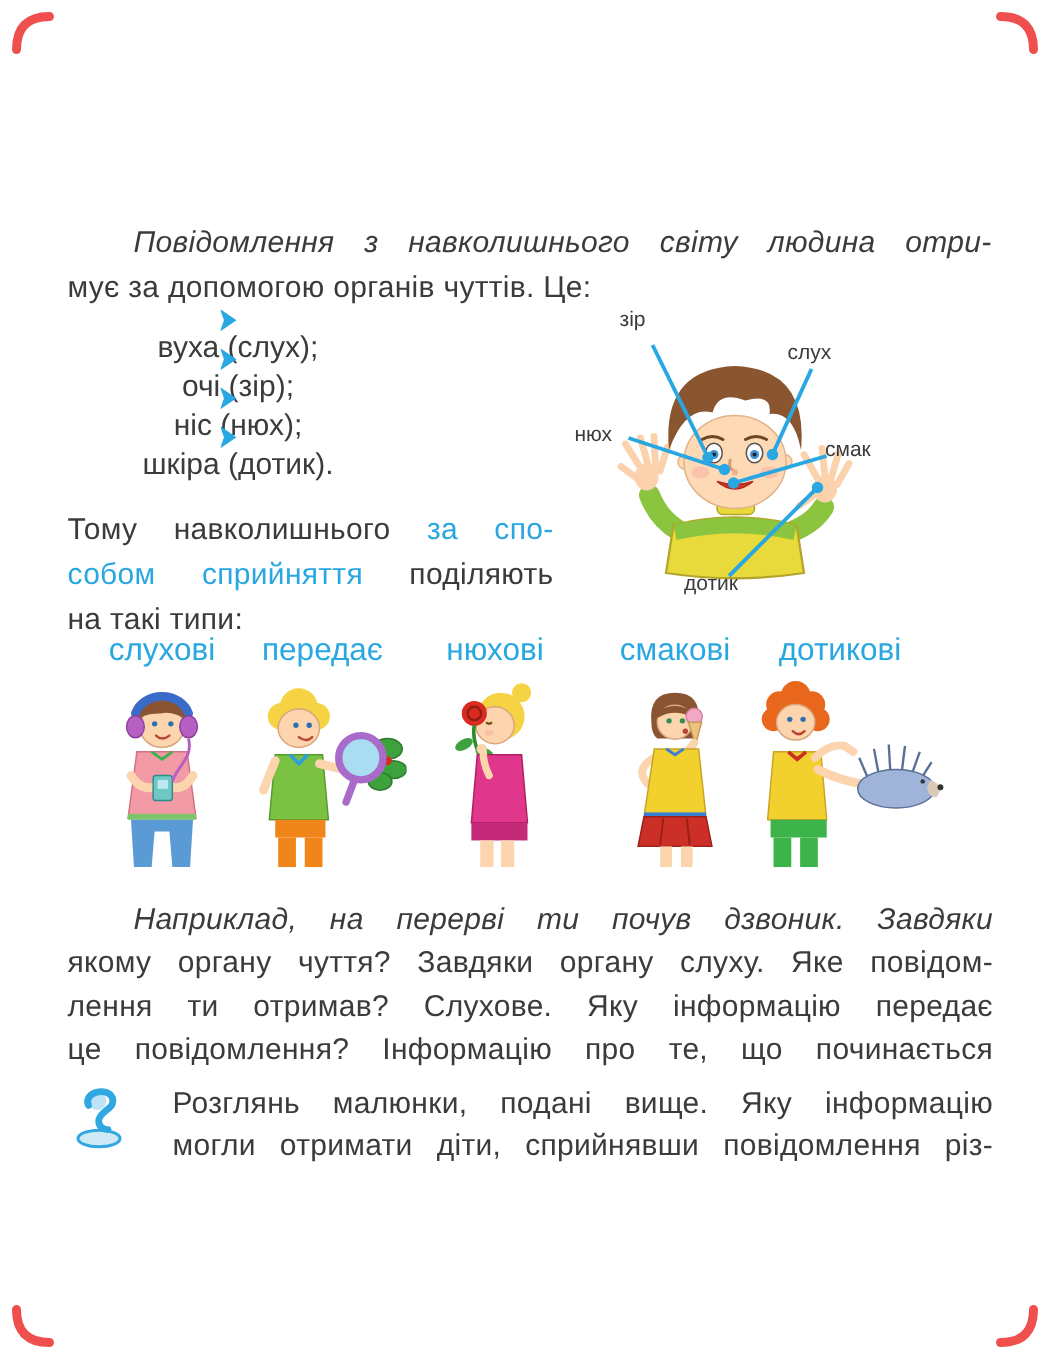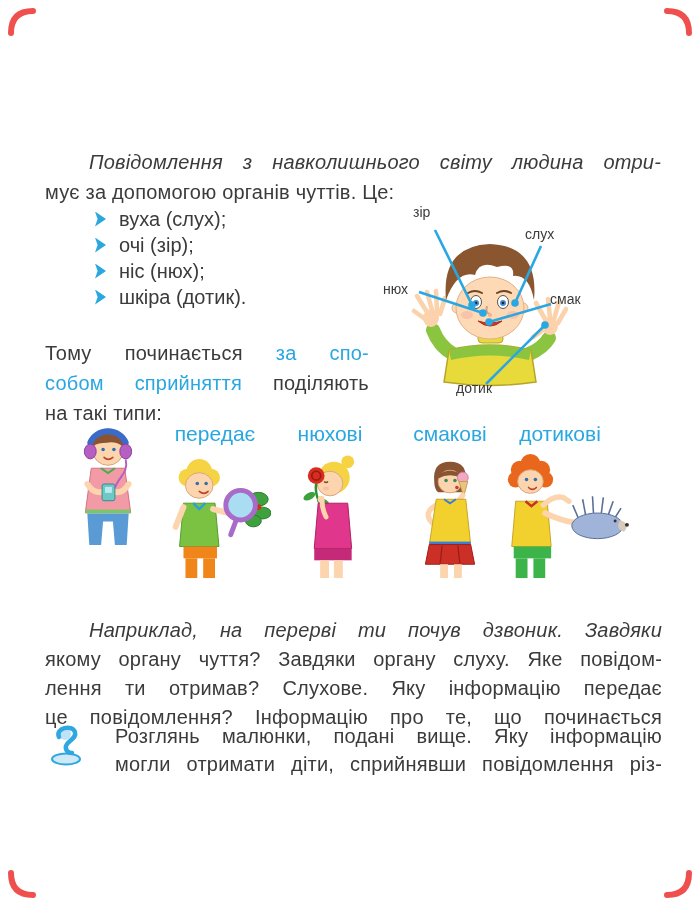--- a/index.html
+++ b/index.html
@@ -5,28 +5,28 @@
   html,body{margin:0;padding:0;background:#fff;}
   .page{position:relative;width:700px;height:906px;background:#ffffff;overflow:hidden;
         font-family:"Liberation Sans",sans-serif;color:var(--text-color,#3b3b3b);font-weight:500;}
   .para{position:absolute;font-size:20px;line-height:30px;letter-spacing:.2px;}
   .jl{text-align:justify;text-align-last:justify;}
   .ll{text-align:left;text-align-last:left;}
   .indent{padding-left:44px;font-style:italic;}
   .blue{color:var(--accent-blue,#29a7e1);}
   
   .senses{position:absolute;left:95px;top:206px;margin:0;padding:0;list-style:none;font-size:20px;}
-  .senses li{display:flex;align-items:center;height:26px;}
+  .senses li{display:flex;align-items:center;height:26px;flex-direction:column;}
   .arrow{width:11px;height:15px;flex:none;margin-right:13px;
          background:var(--accent-blue,#29a7e1);
          clip-path:polygon(0 0,100% 50%,0 100%,24% 50%);}
   
   .p2{left:45px;top:338px;width:324px;}
   .p1{left:45px;top:147px;width:616px;}
-  .p3{left:45px;top:616px;width:617px;line-height:29px;}
+  .p3{left:45px;top:599px;width:617px;line-height:29px;}
   
   .boyfig{position:absolute;left:383px;top:198px;width:245px;height:214px;}
   .boyfig .lbl{position:absolute;font-size:14px;white-space:nowrap;color:var(--text-color,#3b3b3b);}
   
   .cats{position:absolute;left:45px;top:419px;width:622px;height:167px;}
   .cat{position:absolute;top:0;text-align:center;}
   .cat .clbl{font-size:21px;line-height:30px;height:33px;color:var(--accent-blue,#29a7e1);}
   .cat svg{display:block;margin:0 auto;}
   .c1{left:8px;width:110px;}  .c2{left:114px;width:112px;}
   .c3{left:230px;width:110px;} .c4{left:350px;width:110px;}
@@ -78,21 +78,21 @@
         <span class="arrow"></span>
         <span>ніс (нюх);</span>
       </li>
     <li>
         <span class="arrow"></span>
         <span>шкіра (дотик).</span>
       </li>
   </ul>
 
   <div class="para p2">
-    <div class="jl"><span>Тому починається</span><span> </span><span class="blue">за спо-</span></div>
+    <div class="jl"><span>Тому навколишнього</span><span> </span><span class="blue">за спо-</span></div>
     <div class="jl"><span class="blue">собом сприйняття</span><span> </span><span>поділяють</span></div>
     <div class="ll">на такі типи:</div>
   </div>
 
   <div class="boyfig">
     <svg width="235" height="212" viewBox="0 0 235 212">
 
       <path d="M70,156 Q56,148 50,132" fill="none" stroke="#8bc53f" stroke-width="14" stroke-linecap="round"></path>
       <path d="M146,156 Q160,150 166,140" fill="none" stroke="#8bc53f" stroke-width="14" stroke-linecap="round"></path>
 
@@ -157,20 +157,21 @@
     <div class="lbl" style="left:30px;top:6px">зір</div>
     <div class="lbl" style="left:142px;top:28px">слух</div>
     <div class="lbl" style="left:0px;top:83px">нюх</div>
     <div class="lbl" style="left:167px;top:93px">смак</div>
     <div class="lbl" style="left:73px;top:182px">дотик</div>
   </div>
 
   <div class="cats">
 
     <div class="cat c1">
+      <div class="clbl">слухові</div>
       <svg width="90" height="128" viewBox="0 0 90 130">
         <circle cx="45" cy="28" r="18" fill="#8a5433"></circle>
         <ellipse cx="45" cy="33" rx="15" ry="14" fill="#fcd4ae" stroke="#d9a67c"></ellipse>
         <path d="M30,27 Q37,14 50,16 Q61,18 61,28 Q52,22 44,24 Q35,24 30,27 Z" fill="#8a5433"></path>
         <path d="M27,24 A19,17 0 0 1 63,24" fill="none" stroke="#3a6bc9" stroke-width="6" stroke-linecap="round"></path>
         <ellipse cx="27" cy="33" rx="6" ry="7.5" fill="#b55fc2" stroke="#8d3fa0"></ellipse>
         <ellipse cx="63" cy="33" rx="6" ry="7.5" fill="#b55fc2" stroke="#8d3fa0"></ellipse>
         <circle cx="40" cy="31" r="1.8" fill="#2d6fb0"></circle>
           <circle cx="51" cy="31" r="1.8" fill="#2d6fb0"></circle>
         <path d="M41,39 Q45,43 50,39" stroke="#b9442f" stroke-width="1.6" fill="none" stroke-linecap="round"></path>

